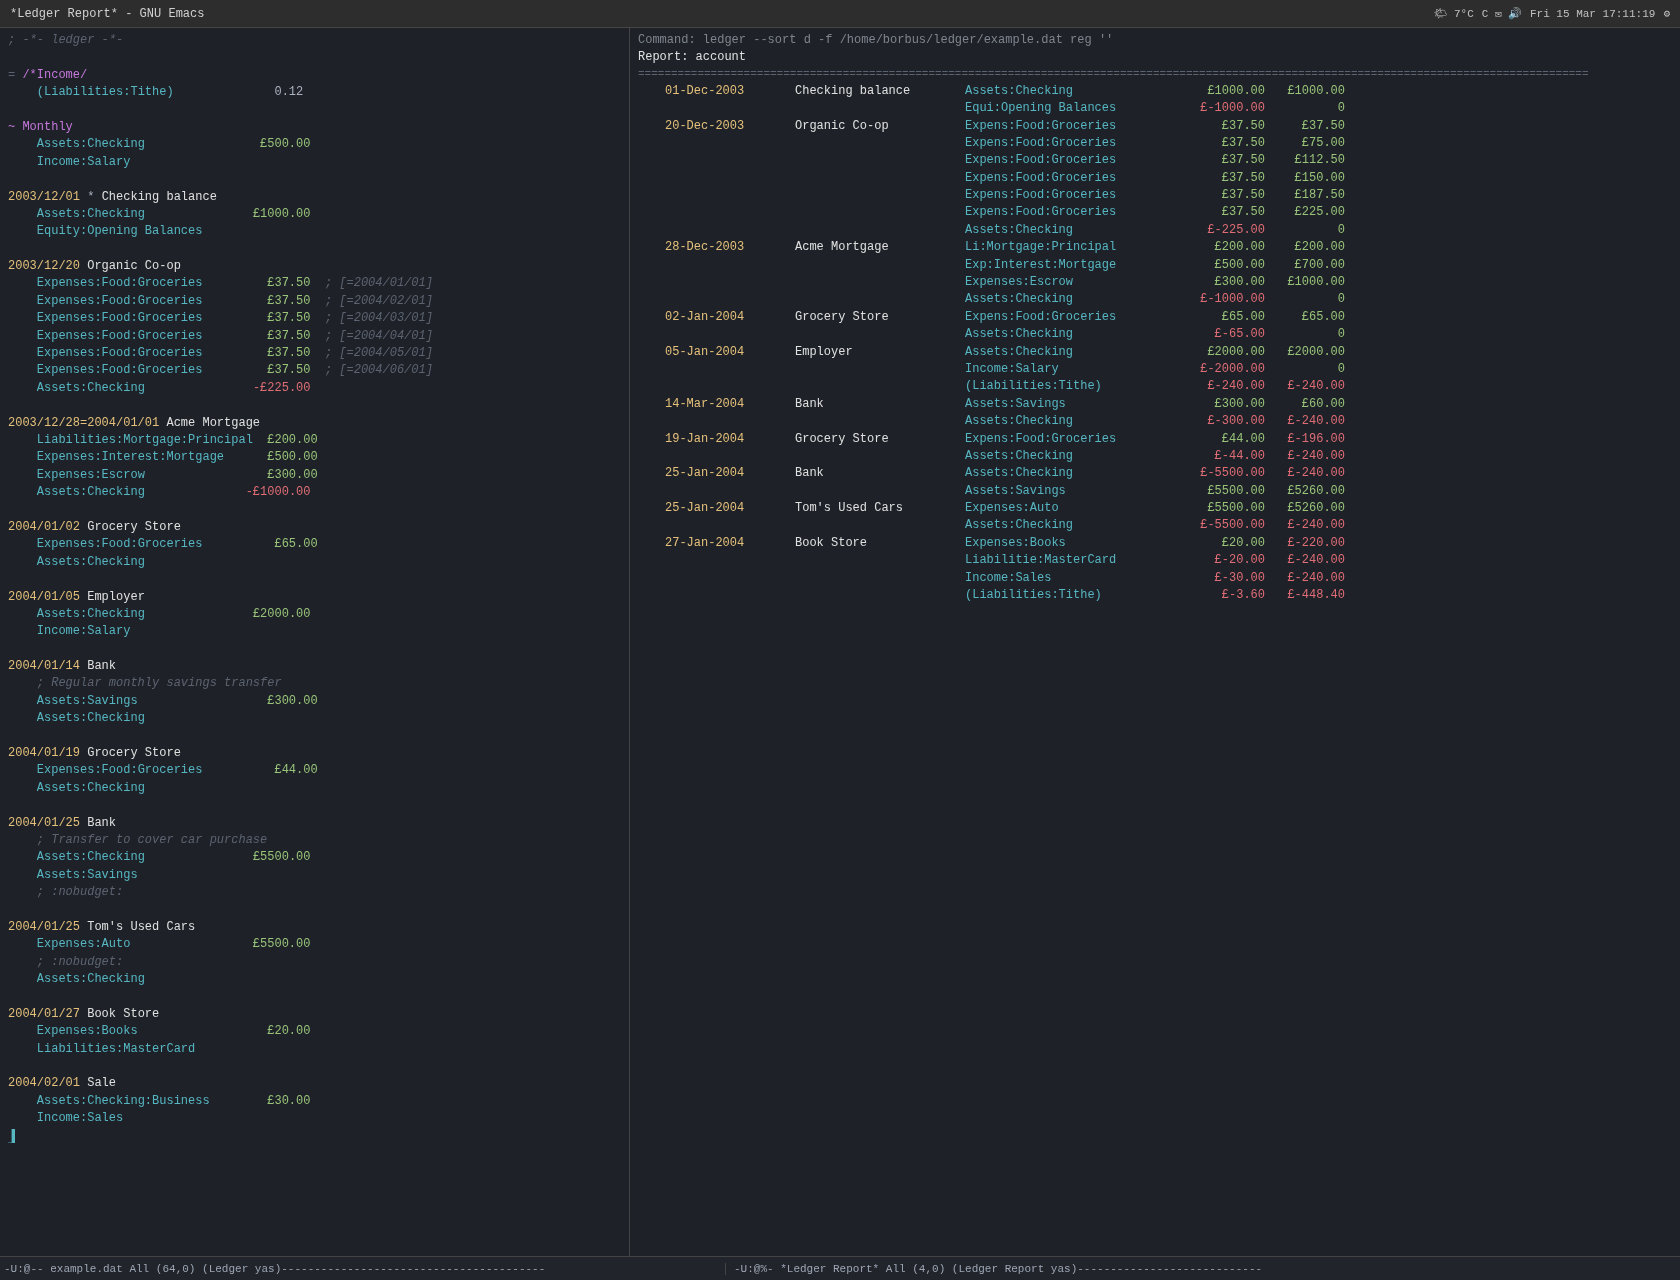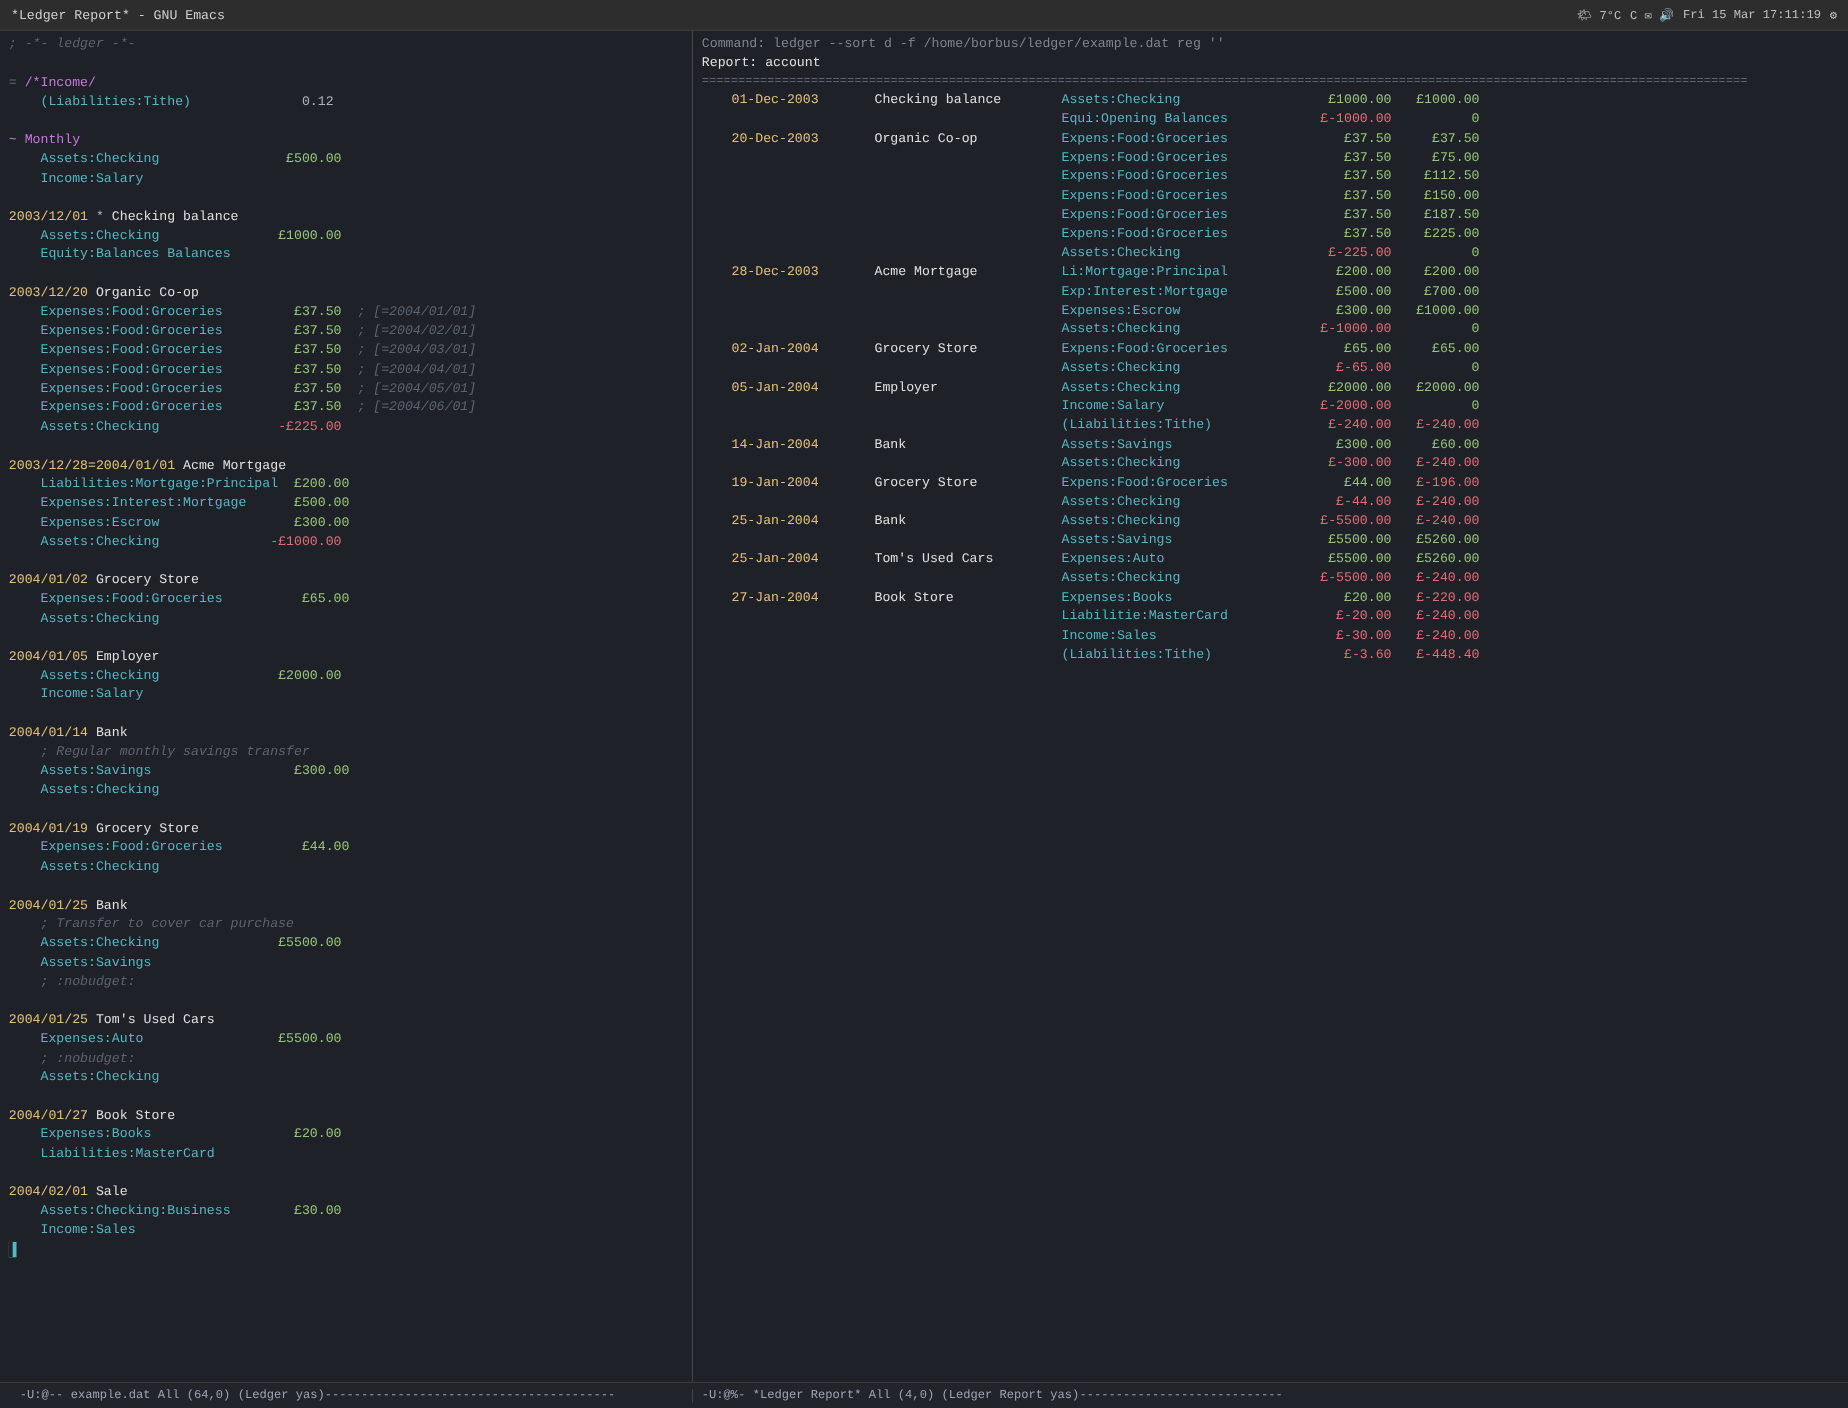--- a/index.html
+++ b/index.html
@@ -62,22 +62,22 @@
     #statusbar {
       height: 24px;
       background: #21252b;
       display: flex;
       align-items: center;
       border-top: 1px solid #444;
       font-size: 11px;
       color: #9da5b4;
     }
     .status-left {
-      width: 630px;
-      padding: 0 18px;
+      width: 726px;
+      padding: 0 4px;
       border-right: 1px solid #444;
       white-space: nowrap;
       overflow: hidden;
     }
     .status-right {
       flex: 1;
       padding: 0 8px;
       white-space: nowrap;
       overflow: hidden;
     }
@@ -140,21 +140,21 @@
     <div class="line">&nbsp;</div>
     <div class="line"><span class="equals">= </span><span class="purple">/*Income/</span></div>
     <div class="line">    <span class="account">(Liabilities:Tithe)</span>              0.12</div>
     <div class="line">&nbsp;</div>
     <div class="line"><span class="tilde">~ </span><span class="tilde">Monthly</span></div>
     <div class="line">    <span class="account">Assets:Checking</span>                <span class="amount-pos">£500.00</span></div>
     <div class="line">    <span class="account">Income:Salary</span></div>
     <div class="line">&nbsp;</div>
     <div class="line"><span class="date">2003/12/01</span> * <span class="payee">Checking balance</span></div>
     <div class="line">    <span class="account">Assets:Checking</span>               <span class="amount-pos">£1000.00</span></div>
-    <div class="line">    <span class="account">Equity:Balances Balances</span></div>
+    <div class="line">    <span class="account">Equity:Opening Balances</span></div>
     <div class="line">&nbsp;</div>
     <div class="line"><span class="date">2003/12/20</span> <span class="payee">Organic Co-op</span></div>
     <div class="line">    <span class="account">Expenses:Food:Groceries</span>         <span class="amount-pos">£37.50</span>  <span class="comment">; [=2004/01/01]</span></div>
     <div class="line">    <span class="account">Expenses:Food:Groceries</span>         <span class="amount-pos">£37.50</span>  <span class="comment">; [=2004/02/01]</span></div>
     <div class="line">    <span class="account">Expenses:Food:Groceries</span>         <span class="amount-pos">£37.50</span>  <span class="comment">; [=2004/03/01]</span></div>
     <div class="line">    <span class="account">Expenses:Food:Groceries</span>         <span class="amount-pos">£37.50</span>  <span class="comment">; [=2004/04/01]</span></div>
     <div class="line">    <span class="account">Expenses:Food:Groceries</span>         <span class="amount-pos">£37.50</span>  <span class="comment">; [=2004/05/01]</span></div>
     <div class="line">    <span class="account">Expenses:Food:Groceries</span>         <span class="amount-pos">£37.50</span>  <span class="comment">; [=2004/06/01]</span></div>
     <div class="line">    <span class="account">Assets:Checking</span>               <span class="amount-neg">-£225.00</span></div>
     <div class="line">&nbsp;</div>
@@ -255,21 +255,21 @@
     <div class="rt-row">
       <span class="rt-date" style="color:#e5c07b;">05-Jan-2004 </span><span class="rt-payee" style="color:#e0e0e0;">Employer         </span><span class="rt-account" style="color:#56b6c2;">Assets:Checking          </span><span class="rt-amount" style="color:#98c379;">£2000.00</span>  <span class="rt-running" style="color:#98c379;">£2000.00</span>
     </div>
     <div class="rt-row">
       <span style="width:300px;display:inline-block;"></span><span class="rt-account" style="color:#56b6c2;">Income:Salary            </span><span class="rt-amount" style="color:#e06c75;">£-2000.00</span> <span class="rt-running" style="color:#98c379;">0</span>
     </div>
     <div class="rt-row">
       <span style="width:300px;display:inline-block;"></span><span class="rt-account" style="color:#56b6c2;">(Liabilities:Tithe)      </span><span class="rt-amount" style="color:#e06c75;">£-240.00</span>  <span class="rt-running" style="color:#e06c75;">£-240.00</span>
     </div>
     <div class="rt-row">
-      <span class="rt-date" style="color:#e5c07b;">14-Jan-2004 </span><span class="rt-payee" style="color:#e0e0e0;">Bank             </span><span class="rt-account" style="color:#56b6c2;">Assets:Savings           </span><span class="rt-amount" style="color:#98c379;">£300.00</span>   <span class="rt-running" style="color:#98c379;">£60.00</span>
+      <span class="rt-date" style="color:#e5c07b;">14-Mar-2004 </span><span class="rt-payee" style="color:#e0e0e0;">Bank             </span><span class="rt-account" style="color:#56b6c2;">Assets:Savings           </span><span class="rt-amount" style="color:#98c379;">£300.00</span>   <span class="rt-running" style="color:#98c379;">£60.00</span>
     </div>
     <div class="rt-row">
       <span style="width:300px;display:inline-block;"></span><span class="rt-account" style="color:#56b6c2;">Assets:Checking          </span><span class="rt-amount" style="color:#e06c75;">£-300.00</span>  <span class="rt-running" style="color:#e06c75;">£-240.00</span>
     </div>
     <div class="rt-row">
       <span class="rt-date" style="color:#e5c07b;">19-Jan-2004 </span><span class="rt-payee" style="color:#e0e0e0;">Grocery Store    </span><span class="rt-account" style="color:#56b6c2;">Expens:Food:Groceries    </span><span class="rt-amount" style="color:#98c379;">£44.00</span>    <span class="rt-running" style="color:#e06c75;">£-196.00</span>
     </div>
     <div class="rt-row">
       <span style="width:300px;display:inline-block;"></span><span class="rt-account" style="color:#56b6c2;">Assets:Checking          </span><span class="rt-amount" style="color:#e06c75;">£-44.00</span>   <span class="rt-running" style="color:#e06c75;">£-240.00</span>
     </div>

